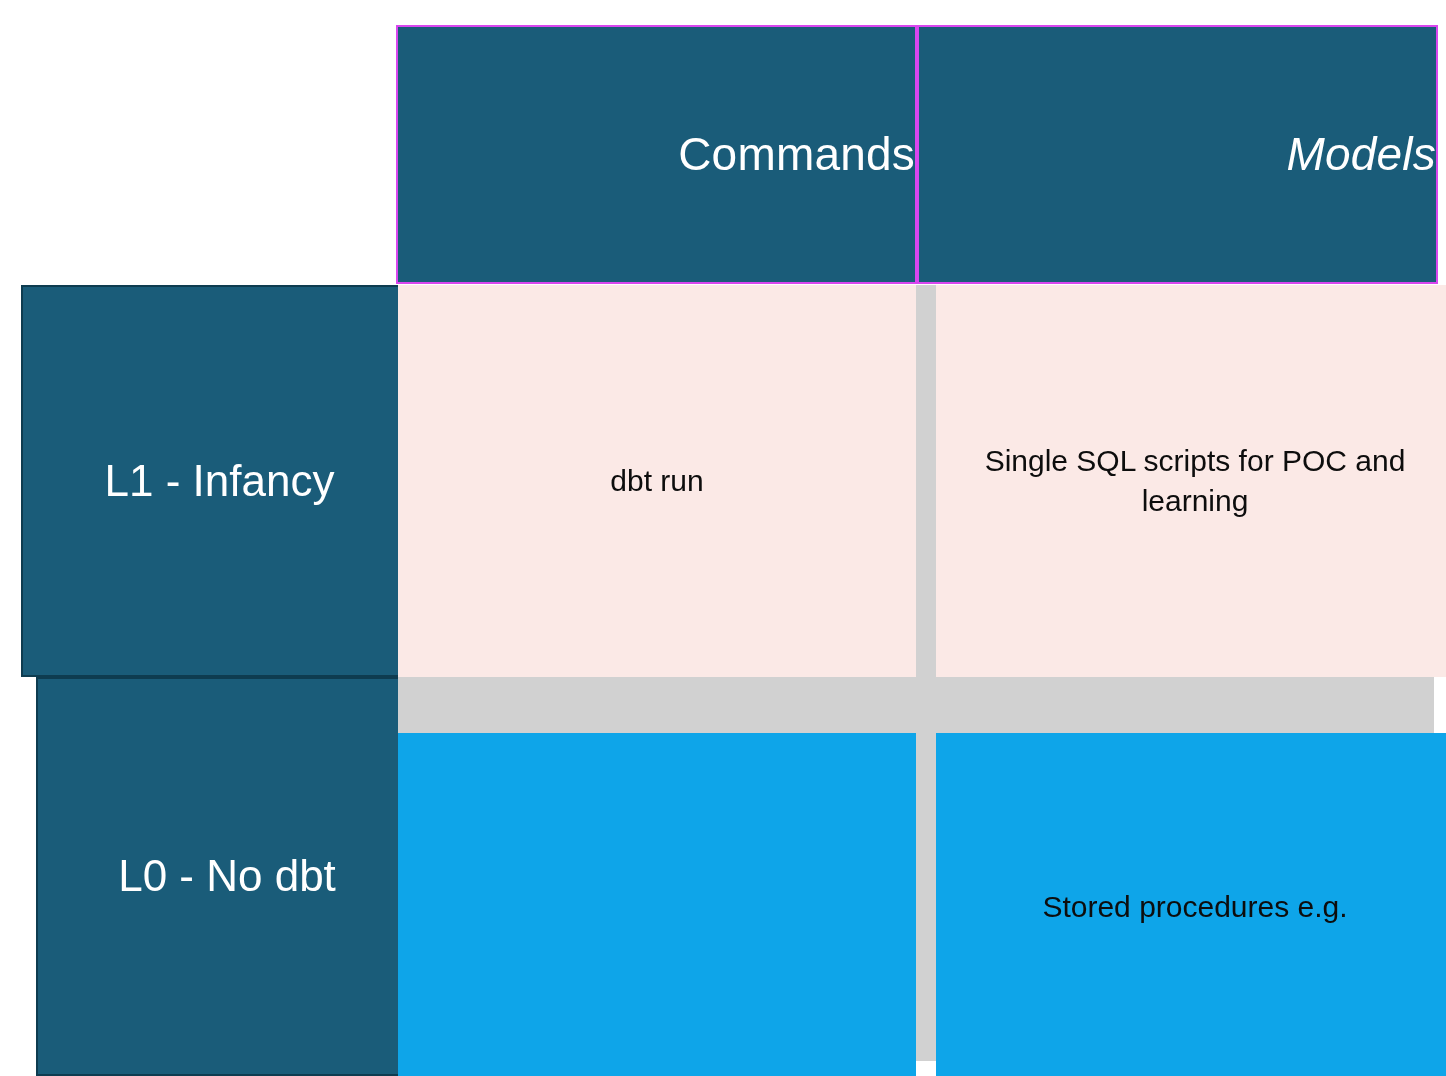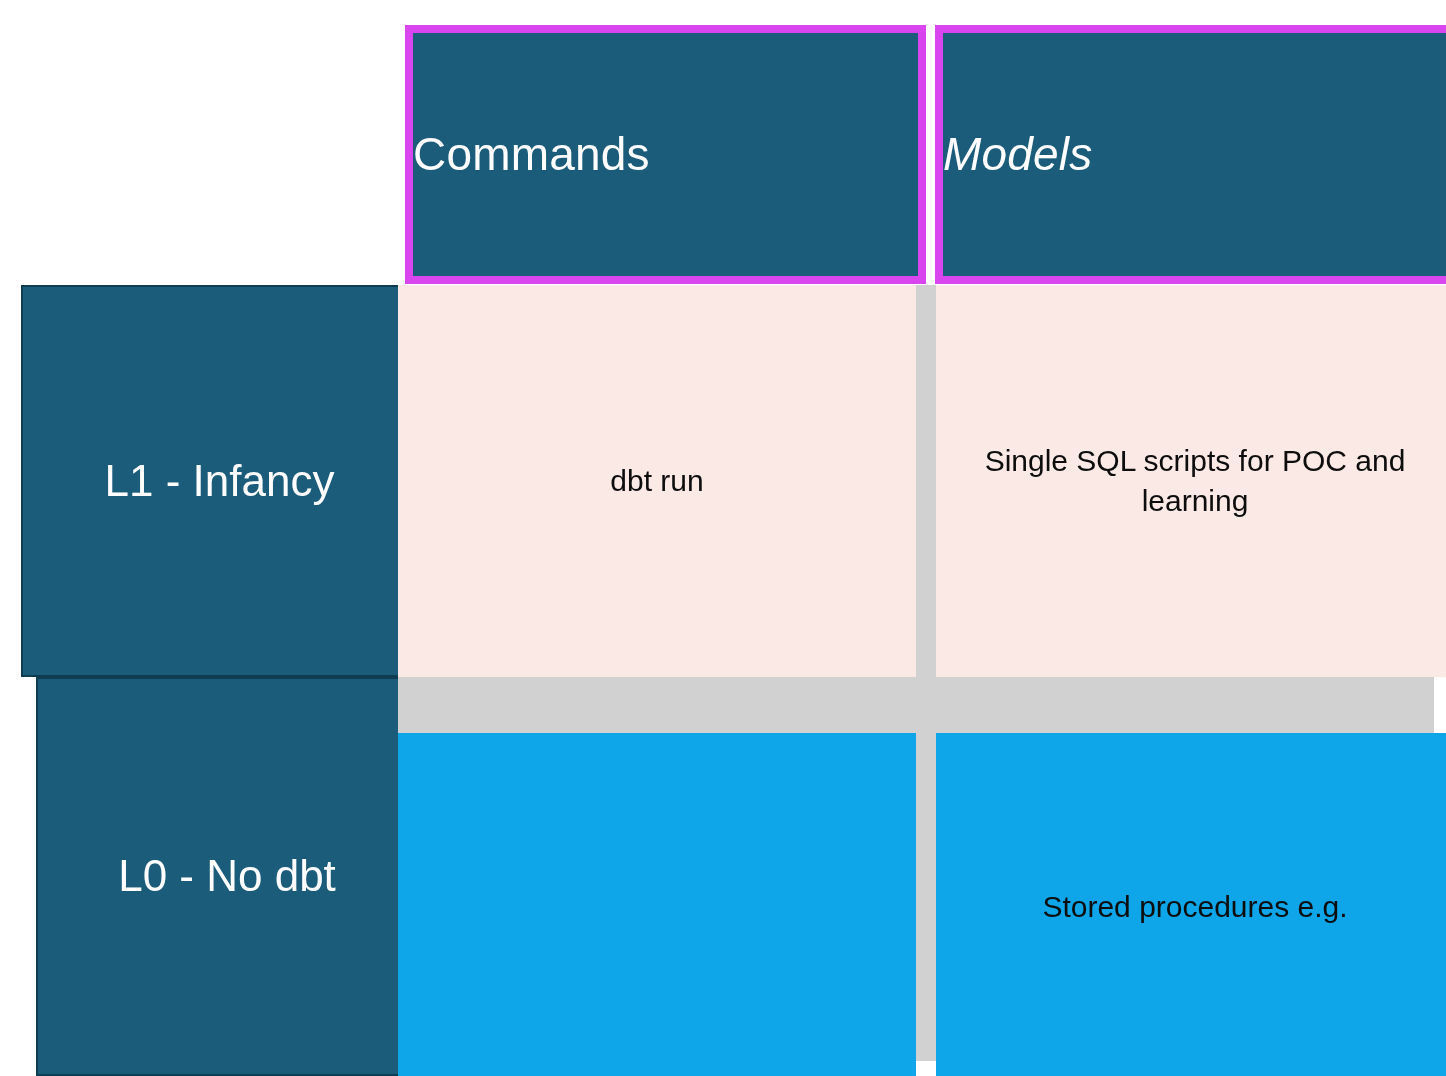--- a/index.html
+++ b/index.html
@@ -28,31 +28,30 @@
     left: 396px;
     top: 25px;
     width: 1042px;
     height: 259px;
     display: flex;
     flex-direction: row;
   }
   .col-header-cell {
     flex: 0 0 auto;
     background: #1a5c79;
-    border: 8px solid #d946ef;
+    border: 2px solid #d946ef;
     box-sizing: border-box;
     display: flex;
     align-items: center;
-    justify-content: flex-start;
+    justify-content: flex-end;
     color: #ffffff;
     font-size: 46px;
     font-weight: 400;
     letter-spacing: 0.2px;
     line-height: 1.1;
-    margin-left: 9px;
   }
   .col-header-cell.commands { width: 521px; }
   .col-header-cell.models   { width: 521px; font-style: italic; }
 
   
   .row-header-col {
     position: absolute;
     left: 21px;
     top: 285px;
     width: 397px;

